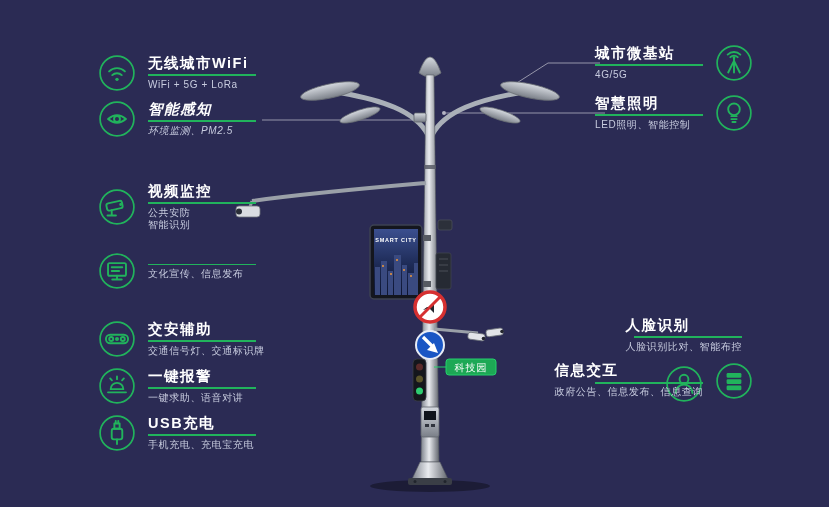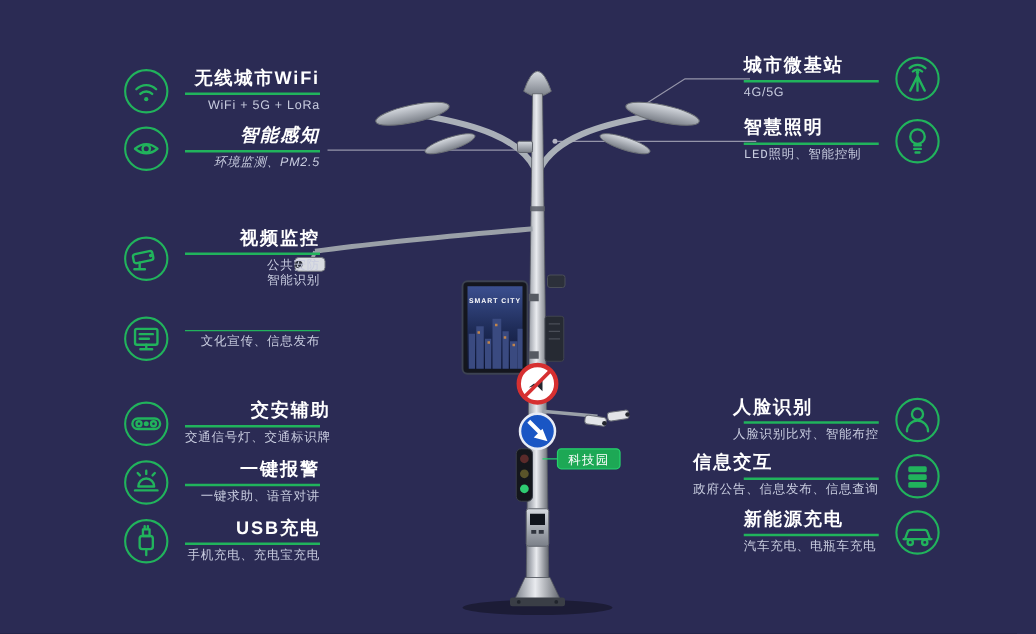--- a/index.html
+++ b/index.html
@@ -4,21 +4,21 @@
 <style>
   html,body{margin:0;padding:0;background:#1e1e3c;}
   .stage{
     position:relative;width:829px;height:507px;background:#2b2b54;
     font-family:"Liberation Sans","DejaVu Sans",sans-serif;overflow:hidden;
   }
   .layer{position:absolute;left:0;top:0;}
   .connectors{z-index:1;}
   .pole-wrap{position:absolute;left:230px;top:15px;z-index:2;}
   .feature{position:absolute;display:flex;align-items:center;gap:12px;z-index:3;}
-  .feature .txt{display:flex;flex-direction:column;text-align:right;}
+  .feature .txt{display:flex;flex-direction:column;}
   .feature .title{font-size:14.5px;font-weight:bold;color:#ffffff;letter-spacing:1.5px;line-height:17px;white-space:nowrap;}
   .feature .underline{height:1.5px;background:#21b35c;width:108px;margin:2px 0 3px;}
   .feature .subtitle{font-size:10px;color:#c8ccdf;letter-spacing:0.6px;line-height:12px;white-space:nowrap;}
   .feature.right .txt{align-items:flex-start;text-align:right;}
   .feature.right .underline{margin-left:auto;}
   .fi{width:38px;height:38px;display:block;}
   .ring{fill:none;stroke:#21b35c;stroke-width:1.6;}
   .g{fill:none;stroke:#21b35c;stroke-width:1.8;stroke-linecap:round;stroke-linejoin:round;}
   .gf{fill:#21b35c;stroke:none;}
   .conn{stroke:rgba(255,255,255,0.5);stroke-width:1;fill:none;}
@@ -269,35 +269,35 @@
     </div>
     <svg class="fi" viewBox="0 0 36 36">
       <circle class="ring" cx="18" cy="18" r="16"></circle>
       <path class="g" d="M18 13 V27 M18 16 L12.5 27 M18 16 L23.5 27"></path>
       <path class="g" d="M14.5 12.5 a5 5 0 0 1 7 0"></path>
       <path class="g" d="M12 10 a8.5 8.5 0 0 1 12 0"></path>
       <circle class="gf" cx="18" cy="13" r="1.3"></circle>
     </svg>
   </div>
 
-  <div class="feature right" style="top:94px;right:76px;font-family:Liberation Mono, monospace;">
+  <div class="feature right" style="top:94px;right:76px;">
     <div class="txt">
       <div class="title">智慧照明</div>
       <div class="underline"></div>
       <div class="subtitle">LED照明、智能控制</div>
     </div>
     <svg class="fi" viewBox="0 0 36 36">
       <circle class="ring" cx="18" cy="18" r="16"></circle>
       <circle class="g" cx="18" cy="14.5" r="5.5"></circle>
       <path class="g" d="M15.5 21 h5 M15.5 23.8 h5 M16.5 26.5 h3"></path>
     </svg>
   </div>
 
 
-  <div class="feature right" style="top:317px;right:76px;">
+  <div class="feature right" style="top:317px;right:87px;flex-direction:column;">
     <div class="txt">
       <div class="title">人脸识别</div>
       <div class="underline"></div>
       <div class="subtitle">人脸识别比对、智能布控</div>
     </div>
     <svg class="fi" viewBox="0 0 36 36">
       <circle class="ring" cx="18" cy="18" r="16"></circle>
       <circle class="g" cx="18" cy="13.5" r="4.2"></circle>
       <path class="g" d="M10 26.5 a8 8 0 0 1 16 0"></path>
     </svg>
@@ -310,28 +310,14 @@
       <div class="subtitle">政府公告、信息发布、信息查询</div>
     </div>
     <svg class="fi" viewBox="0 0 36 36">
       <circle class="ring" cx="18" cy="18" r="16"></circle>
       <rect class="gf" x="11" y="10.5" width="14" height="4.4" rx="1.2"></rect>
       <rect class="gf" x="11" y="16.4" width="14" height="4.4" rx="1.2"></rect>
       <rect class="gf" x="11" y="22.3" width="14" height="4.4" rx="1.2"></rect>
     </svg>
   </div>
 
-  <div class="feature right" style="top:407px;right:76px;">
-    <div class="txt">
-      <div class="title">新能源充电</div>
-      <div class="underline"></div>
-      <div class="subtitle">汽车充电、电瓶车充电</div>
-    </div>
-    <svg class="fi" viewBox="0 0 36 36">
-      <circle class="ring" cx="18" cy="18" r="16"></circle>
-      <path class="g" d="M8.5 23 L10.5 17.5 Q11 16 12.8 16 H23.2 Q25 16 25.5 17.5 L27.5 23"></path>
-      <path class="g" d="M7.5 23 H28.5"></path>
-      <circle class="g" cx="12.5" cy="25.5" r="2"></circle>
-      <circle class="g" cx="23.5" cy="25.5" r="2"></circle>
-    </svg>
-  </div>
 
 </div>
 
 </body></html>

